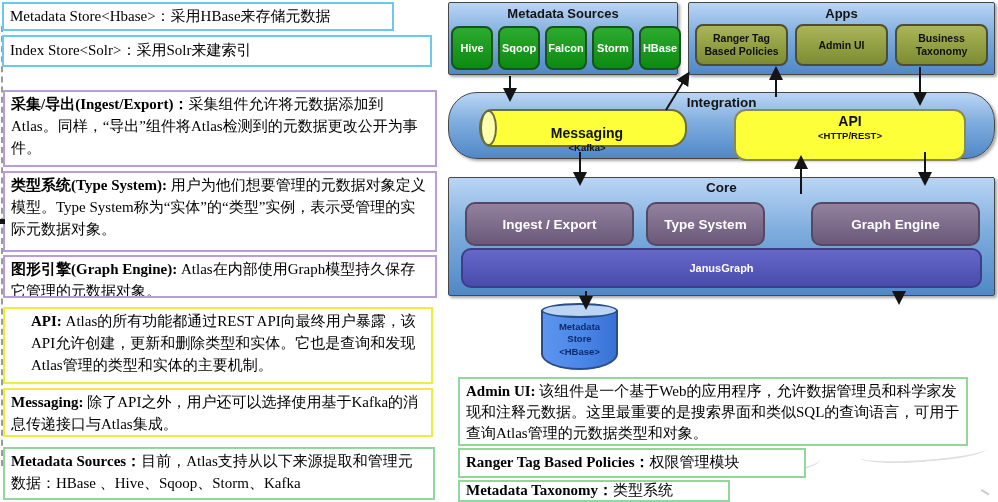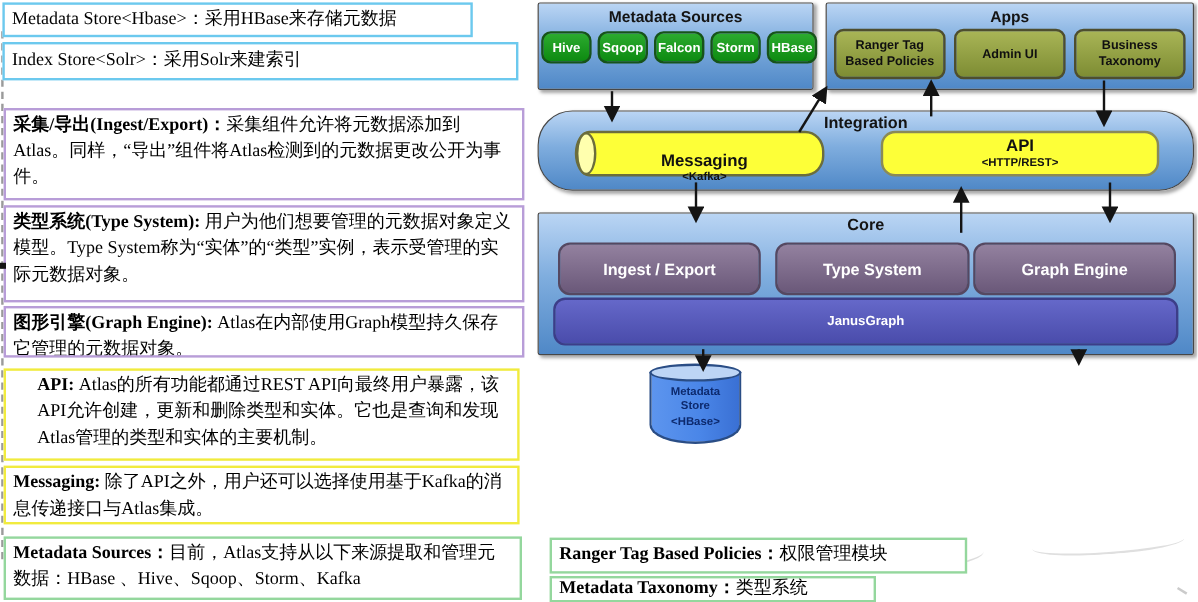--- a/index.html
+++ b/index.html
@@ -24,36 +24,36 @@
   
   .panel{position:absolute;box-sizing:border-box;border:1.5px solid #474747;border-radius:2px;
          background:linear-gradient(180deg,#bad5f4 0%,#7fadde 45%,#4f88c7 100%);
          box-shadow:2px 2px 3px rgba(0,0,0,.35);z-index:2;}
   .panel-title{text-align:center;font-weight:bold;font-size:13px;color:#141414;padding-top:3px;}
 
   .chips{position:absolute;display:flex;}
   .chip{display:flex;align-items:center;justify-content:center;box-sizing:border-box;
         text-align:center;font-weight:bold;}
   .chip-green{background:linear-gradient(180deg,#2cab2f,#0d8a11);border:2px solid #17531a;
-              border-radius:8px;color:#fff;font-size:11px;width:42px;height:27px;}
+              border-radius:8px;color:#fff;font-size:11px;width:42px;height:44px;}
   .chip-olive{background:linear-gradient(180deg,#a9b556,#7d8c33);border:2px solid #4e4e2e;
               border-radius:8px;color:#101010;font-size:10.5px;line-height:1.2;width:93px;height:42px;}
   .chip-purple{position:absolute;background:linear-gradient(180deg,#93819f,#6a5879);border:2px solid #554861;
               border-radius:10px;color:#fff;font-size:13.5px;height:44px;top:24px;
               display:flex;align-items:center;justify-content:center;font-weight:bold;box-sizing:border-box;}
   .janus{position:absolute;left:12px;top:70px;width:521px;height:40px;box-sizing:border-box;
          background:linear-gradient(180deg,#6568c9,#4a4cab);border:2px solid #3c3e88;border-radius:10px;
          color:#fff;font-size:11px;font-weight:bold;display:flex;align-items:center;justify-content:center;}
 
   
   .cyl-h{position:absolute;left:30px;top:16px;width:208px;height:38px;box-sizing:border-box;
          background:#fdff38;border:2px solid #6b6d3d;border-radius:12px 16px 16px 12px/50% 45% 45% 50%;}
   .cyl-h .cap{position:absolute;left:-1px;top:-1px;width:17px;height:36px;box-sizing:border-box;
          background:#ffffae;border:2px solid #6b6d3d;border-radius:50%;}
-  .pill-api{position:absolute;left:285px;top:16px;width:232px;height:38px;box-sizing:border-box;
+  .pill-api{position:absolute;left:285px;top:16px;width:232px;height:52px;box-sizing:border-box;
          background:#fdff38;border:2px solid #8a8a58;border-radius:12px;}
   .y-text{position:absolute;left:0;right:0;top:2px;text-align:center;color:#111;}
   .y-text .t1{font-weight:bold;font-size:14px;line-height:17px;}
   .y-text .t2{font-weight:bold;font-size:9.5px;line-height:11px;}
 
   
   .cyl-v{position:absolute;z-index:2;}
   .cyl-v .body{position:absolute;left:0;right:0;top:7px;bottom:0;box-sizing:border-box;
         background:linear-gradient(90deg,#5d95ee 0%,#4a86e8 55%,#3a70d4 100%);
         border:2px solid #2a4d85;border-top:none;border-radius:0 0 50% 50%/0 0 16px 16px;}
@@ -103,20 +103,23 @@
   </div>
 
   <div class="note b-yellow" style="left:3px;top:388px;width:430px;height:49px;">
     <b>Messaging: </b><span>除了API之外，用户还可以选择使用基于Kafka的消息传递接口与Atlas集成。</span>
   </div>
 
   <div class="note b-green" style="left:3px;top:447px;width:432px;height:53px;">
     <b>Metadata Sources：</b><span>目前，Atlas支持从以下来源提取和管理元数据：HBase 、Hive、Sqoop、Storm、Kafka</span>
   </div>
 
+  <div class="note b-green" style="left:458px;top:377px;width:510px;height:69px;line-height:1.4;">
+    <b>Admin UI: </b><span>该组件是一个基于Web的应用程序，允许数据管理员和科学家发现和注释元数据。这里最重要的是搜索界面和类似SQL的查询语言，可用于查询Atlas管理的元数据类型和对象。</span>
+  </div>
 
   <div class="note b-green single" style="left:458px;top:448px;width:348px;height:30px;">
     <span><b>Ranger Tag Based Policies：</b><span>权限管理模块</span></span>
   </div>
 
   <div class="note b-green single" style="left:458px;top:480px;width:272px;height:22px;">
     <span><b>Metadata Taxonomy：</b><span>类型系统</span></span>
   </div>
 
   <div class="panel" style="left:448px;top:2px;width:230px;height:73px;">
@@ -152,21 +155,21 @@
       <div class="y-text">
         <div class="t1">API</div>
         <div class="t2">&lt;HTTP/REST&gt;</div>
       </div>
     </div>
   </div>
 
   <div class="panel" style="left:448px;top:177px;width:547px;height:119px;">
     <div class="panel-title" style="font-size:13.5px;padding-top:2px;">Core</div>
     <div class="chip-purple" style="left:16px;width:169px;">Ingest / Export</div>
-    <div class="chip-purple" style="left:197px;width:162px;text-align:center;">Type System</div>
+    <div class="chip-purple" style="left:197px;width:119px;text-align:center;">Type System</div>
     <div class="chip-purple" style="left:362px;width:169px;">Graph Engine</div>
     <div class="janus">JanusGraph</div>
   </div>
 
   <div class="cyl-v" style="left:541px;top:303px;width:77px;height:67px;">
     <div class="body"></div>
     <div class="cap"></div>
     <div class="label">
       <div>Metadata</div>
       <div>Store</div>

